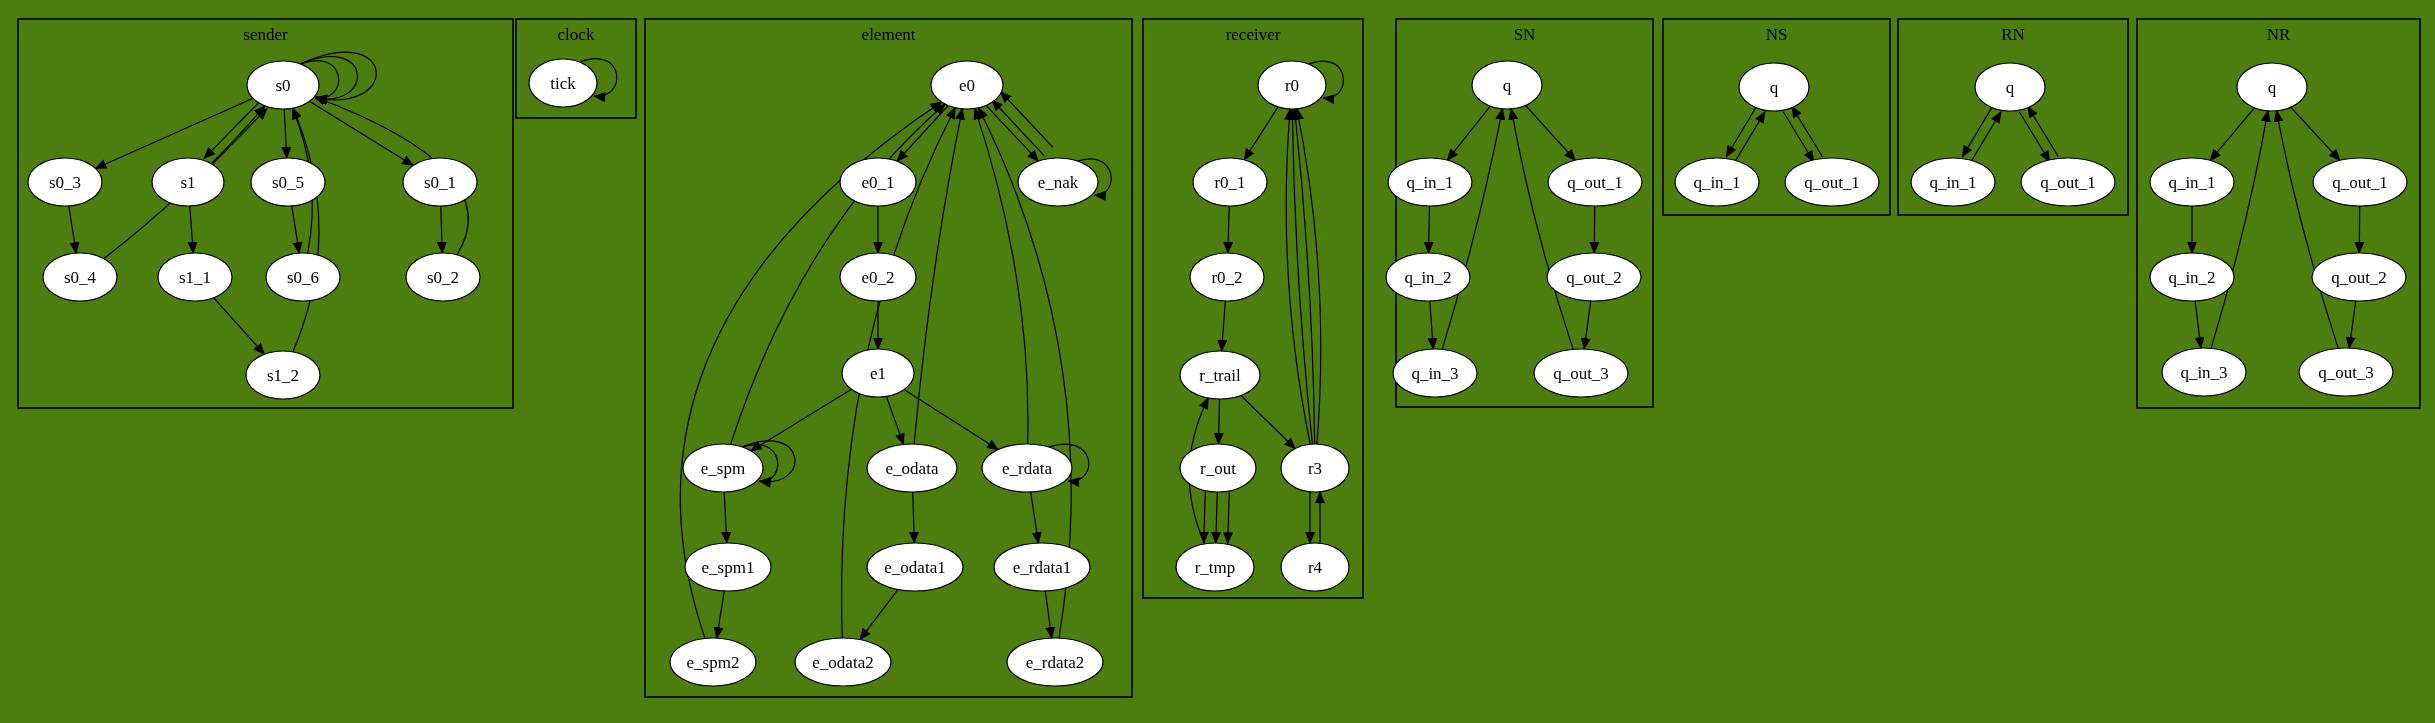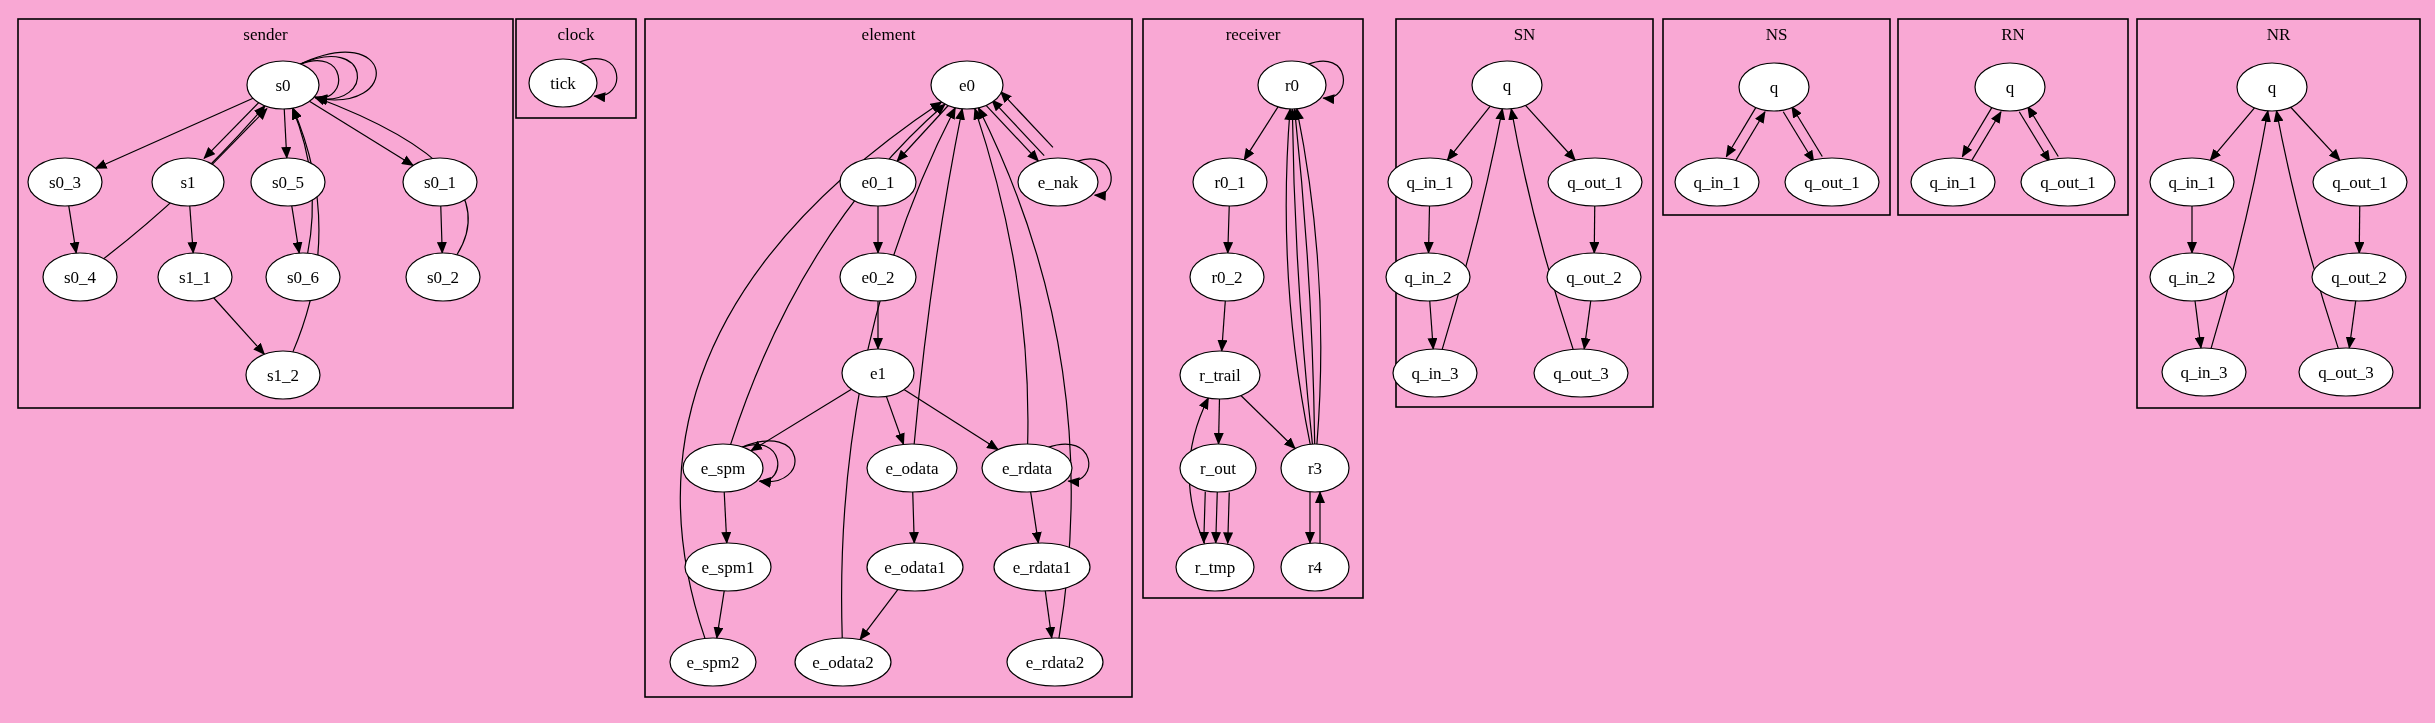--- a/index.html
+++ b/index.html
@@ -3,21 +3,21 @@
 <meta charset="utf-8">
 <style>
   html, body {
     margin: 0;
     padding: 0;
     background: #ffffff;
   }
   .canvas-wrap {
     width: 2435px;
     height: 723px;
-    background: #f9a8d4;
+    background: #4d7c0f;
     overflow: hidden;
   }
   svg text {
     font-family: "Liberation Serif", "DejaVu Serif", serif;
     fill: #000000;
   }
   svg .node-label { font-size: 17px; }
   svg .cluster-title { font-size: 17px; }
   svg .edge { fill: none; stroke: #000000; stroke-width: 1.2; }
   svg ellipse { fill: #ffffff; stroke: #000000; stroke-width: 1.2; }

